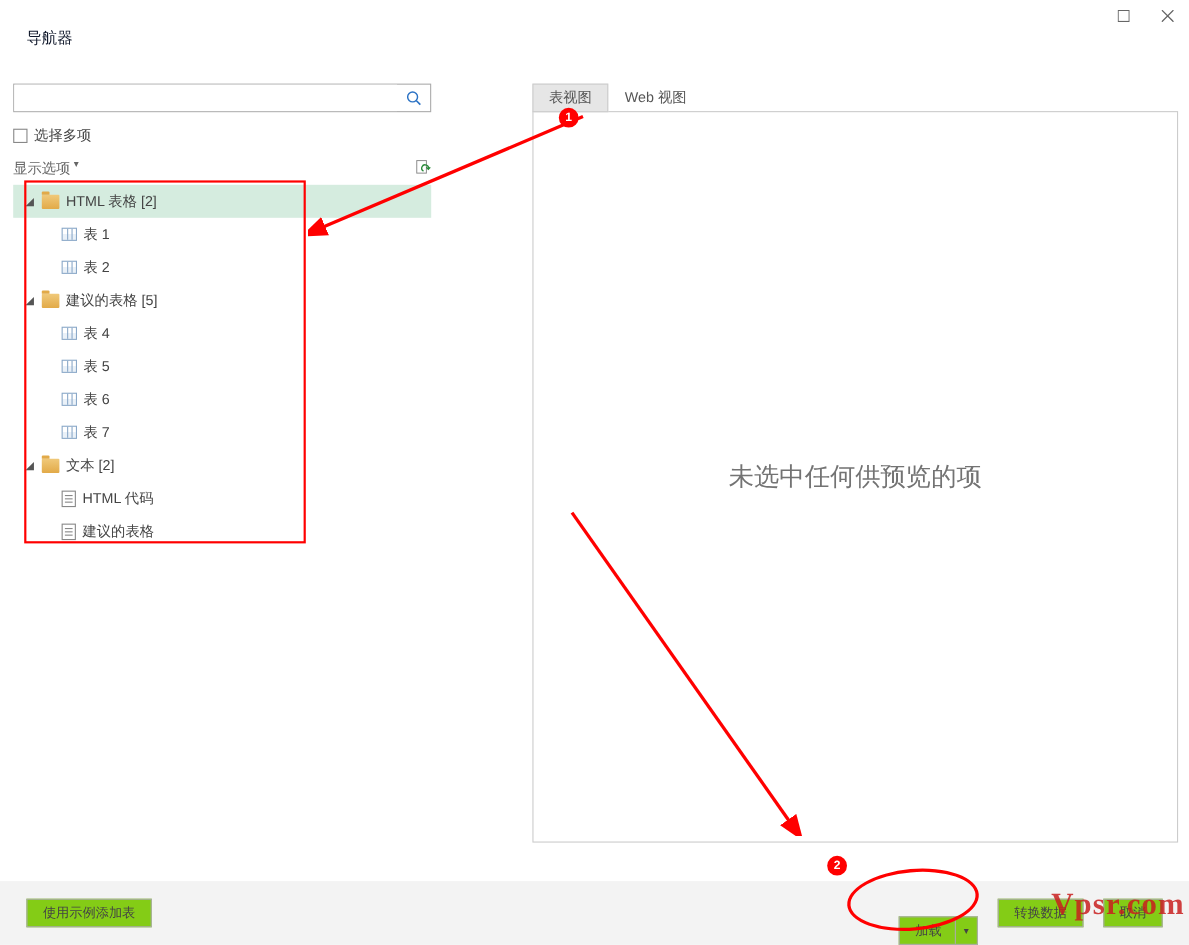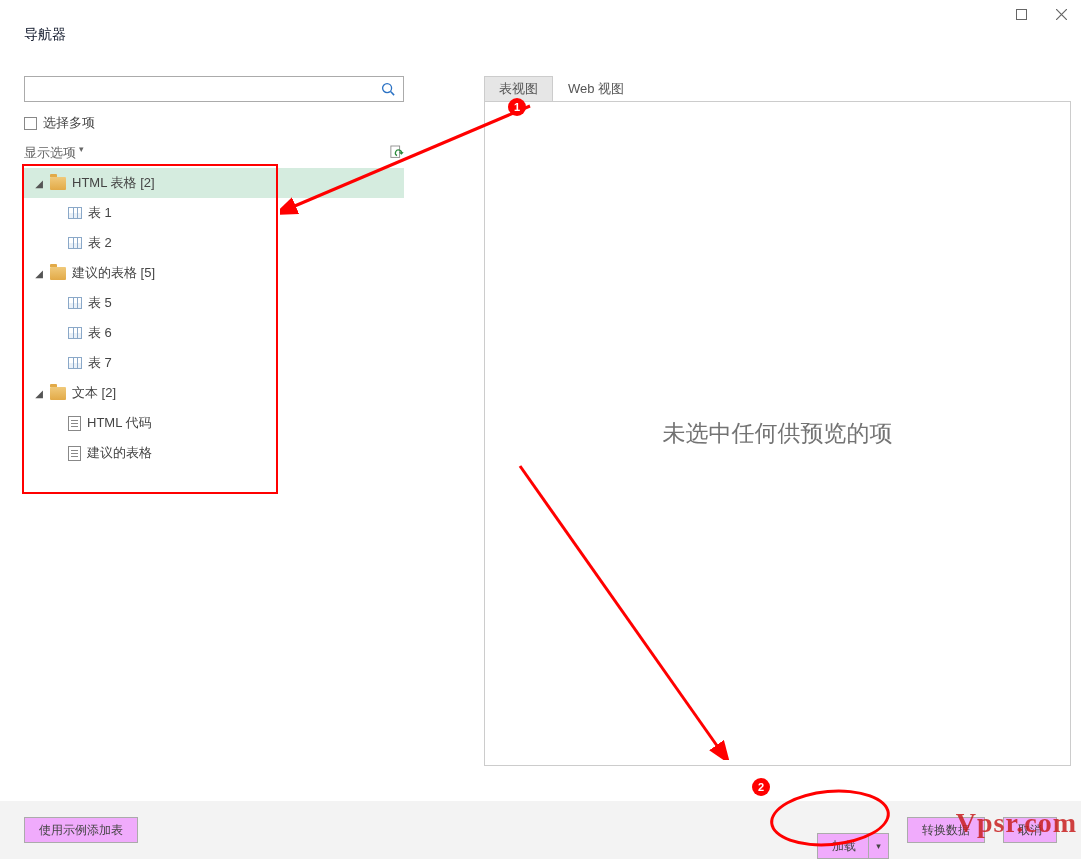--- a/index.html
+++ b/index.html
@@ -1,20 +1,20 @@
 <!DOCTYPE html>
 <html><head>
 <meta charset="utf-8">
 <style>
 * { box-sizing: border-box; margin: 0; padding: 0; }
 body { font-family: "Microsoft YaHei", "Segoe UI", sans-serif; font-size: 13px; color: #444; background: #fff; width: 1081px; height: 859px; position: relative; overflow: hidden; }
 .titlebar-icons { position: absolute; top: 0; right: 0; display: flex; }
 .titlebar-icon { width: 40px; height: 28px; display: flex; align-items: center; justify-content: center; color: #666; }
 .dialog-title { position: absolute; left: 24px; top: 26px; font-size: 14px; color: #0f172a; font-weight: 400; }
-.left-panel { position: absolute; left: 24px; top: 76px; width: 380px; }
+.left-panel { position: absolute; left: 12px; top: 76px; width: 380px; }
 .search-box { display: flex; border: 1px solid #ababab; height: 26px; }
 .search-input { flex: 1; border: none; outline: none; padding: 0 6px; font-size: 13px; }
 .search-btn { width: 30px; display: flex; align-items: center; justify-content: center; color: #2b579a; }
 .checkbox-row { display: flex; align-items: center; gap: 6px; margin-top: 12px; }
 .checkbox { width: 13px; height: 13px; border: 1px solid #888; background: #fff; }
 .options-row { display: flex; align-items: center; justify-content: space-between; margin-top: 12px; color: #666; }
 .options-link { display: flex; align-items: flex-start; gap: 3px; cursor: pointer; }
 .tree { margin-top: 6px; }
 .tree-row { display: flex; align-items: center; height: 30px; padding-left: 10px; gap: 6px; cursor: pointer; font-size: 13px; color: #444; }
 .tree-row.selected { background: #d5ecdf; }
@@ -27,21 +27,21 @@
 .doc-icon { width: 13px; height: 15px; border: 1px solid #888; position: relative; }
 .doc-icon::after { content: ""; position: absolute; left: 2px; top: 3px; right: 2px; height: 1px; background: #888; box-shadow: 0 3px 0 #888, 0 6px 0 #888; }
 .red-box { position: absolute; border: 2px solid #ff0000; pointer-events: none; }
 .right-panel { position: absolute; left: 440px; top: 76px; right: 10px; bottom: 92px; margin-left: 44px; }
 .tabs { display: flex; height: 26px; }
 .tab { padding: 0 14px; display: flex; align-items: center; border: 1px solid transparent; cursor: pointer; color: #555; }
 .tab.active { background: #e6e6e6; border-color: #ccc; }
 .preview-area { border: 1px solid #ccc; margin-top: -1px; height: calc(100% - 26px); display: flex; align-items: center; justify-content: center; background: #fff; }
 .preview-text { color: #737373; font-size: 23px; }
 .footer { position: absolute; left: 0; right: 0; bottom: 0; height: 58px; background: #f3f3f3; display: flex; align-items: center; padding: 0 24px; }
-.btn { border: 1px solid #ababab; background: #f0abfc; height: 26px; padding: 0 14px; display: flex; align-items: center; font-size: 12px; color: #444; cursor: pointer; }
+.btn { border: 1px solid #ababab; background: #84cc16; height: 26px; padding: 0 14px; display: flex; align-items: center; font-size: 12px; color: #444; cursor: pointer; }
 .btn.split { padding: 0 0 0 14px; margin-top: 32px; }
 .btn.split .dd { border-left: 1px solid #ababab; width: 20px; height: 100%; display: flex; align-items: center; justify-content: center; margin-left: 12px; }
 .footer-right { margin-left: auto; display: flex; gap: 18px; align-items: center; }
 .marker { position: absolute; width: 18px; height: 18px; background: #ff0000; border-radius: 50%; color: #fff; font-size: 11px; display: flex; align-items: center; justify-content: center; font-weight: bold; }
 .arrow-svg { position: absolute; pointer-events: none; }
 .circle-anno { position: absolute; border: 3px solid #ff0000; border-radius: 50%; pointer-events: none; }
 .watermark { position: absolute; right: 4px; bottom: 20px; font-size: 28px; font-family: Liberation Serif, serif; font-weight: bold; color: rgba(200,30,30,0.85); letter-spacing: 1px; }
 .refresh-icon { width: 14px; height: 16px; position: relative; }
 .refresh-icon svg { width: 14px; height: 16px; }
 </style>
@@ -109,20 +109,24 @@
         <span>表 2</span>
       </div>
 
     <div class="tree-row">
       <span class="caret">◢</span>
       <span class="folder-icon"></span>
       <span>建议的表格 [5]</span>
     </div>
     <div class="tree-row child">
         <span class="table-icon"></span>
+        <span>表 4</span>
+      </div>
+    <div class="tree-row child">
+        <span class="table-icon"></span>
         <span>表 5</span>
       </div>
     <div class="tree-row child">
         <span class="table-icon"></span>
         <span>表 6</span>
       </div>
     <div class="tree-row child">
         <span class="table-icon"></span>
         <span>表 7</span>
       </div>

